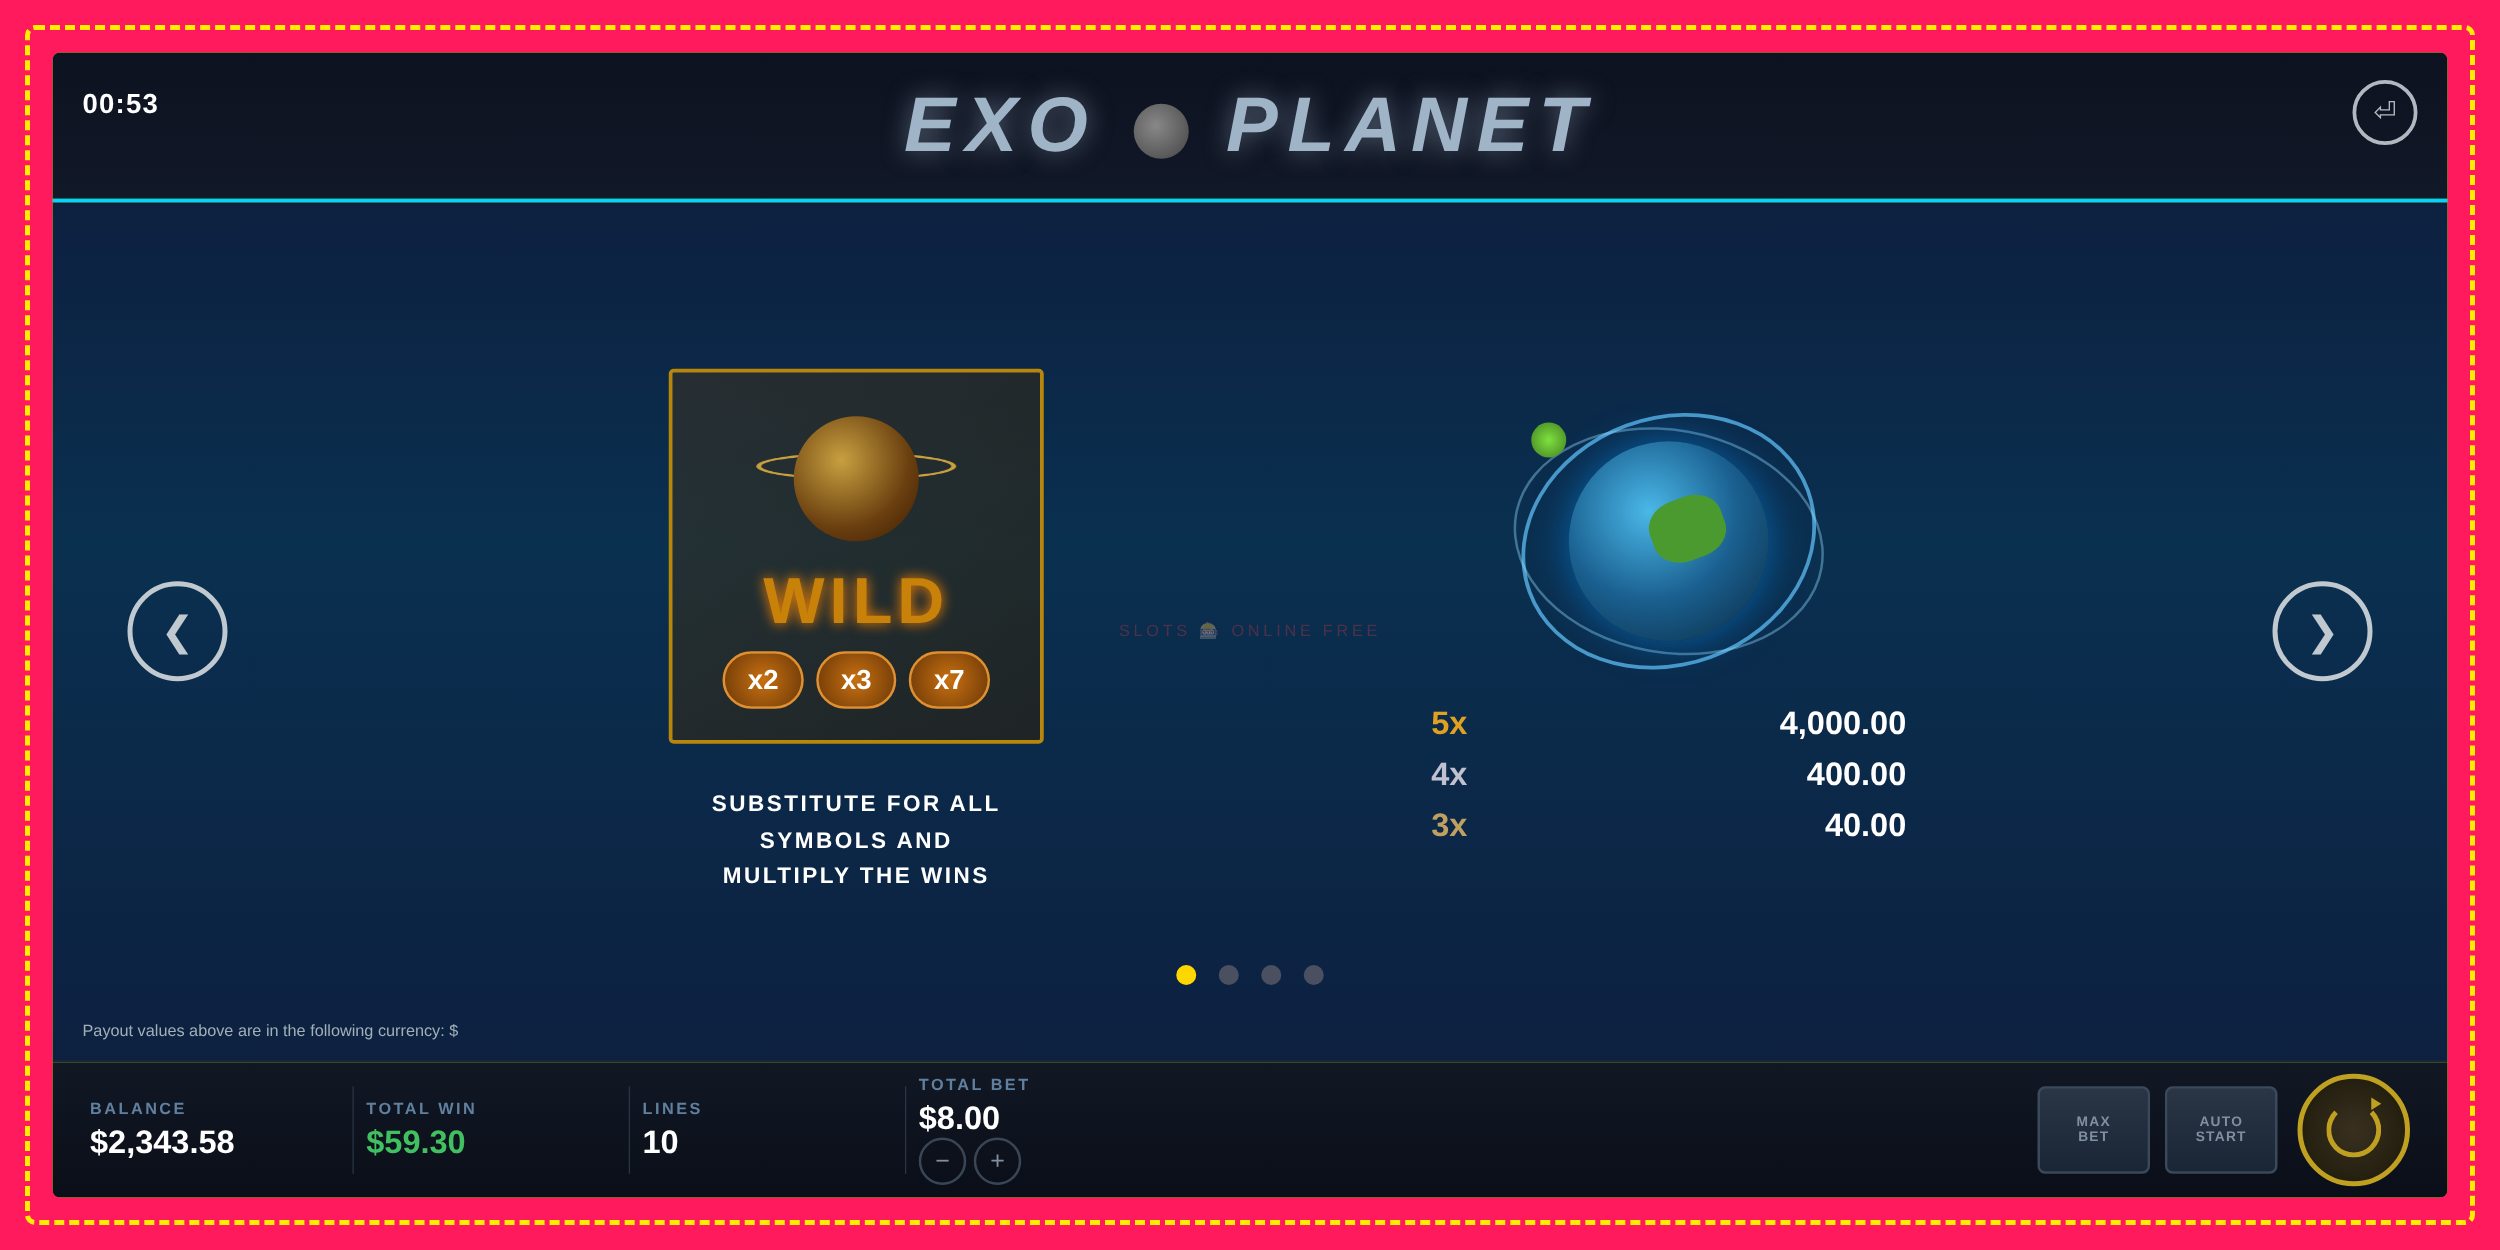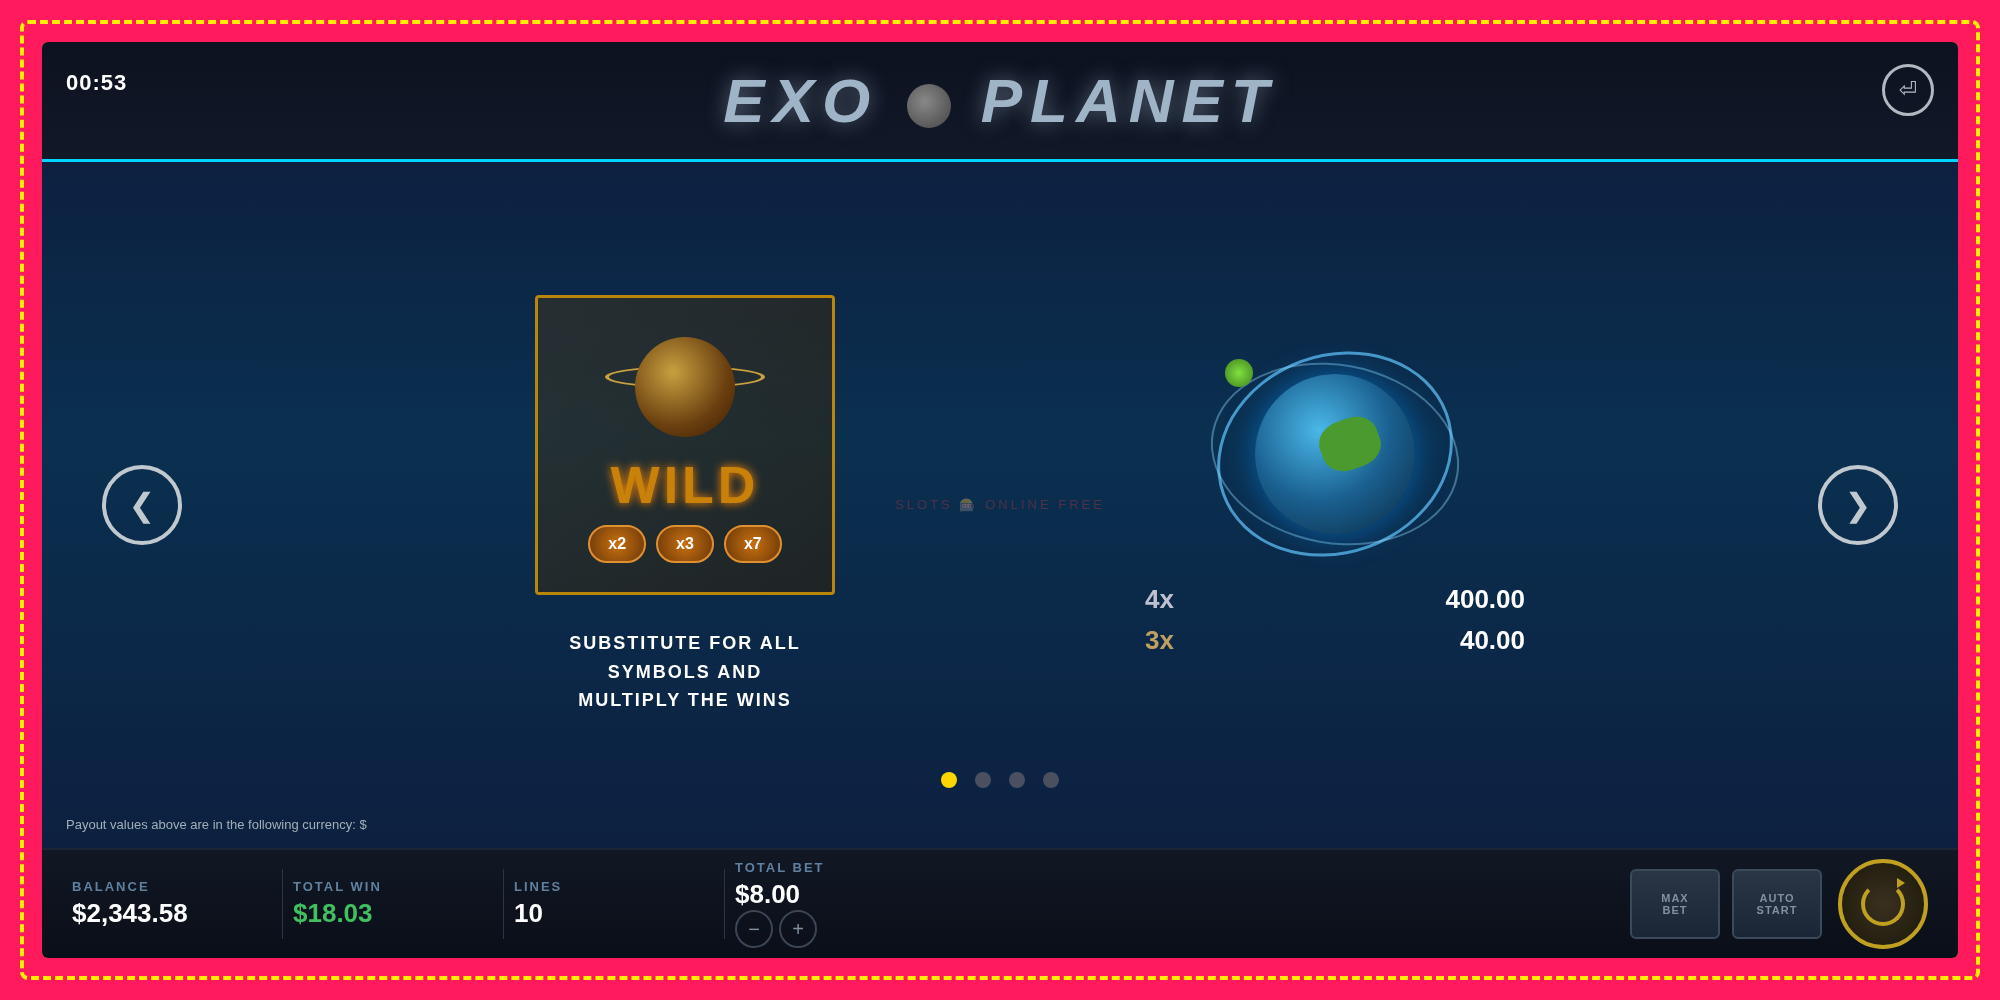--- a/index.html
+++ b/index.html
@@ -175,21 +175,21 @@
     .multipliers {
       display: flex;
       gap: 10px;
     }
     .mult-badge {
       background: radial-gradient(circle, #c87010, #6b3808);
       border: 2px solid #e09030;
       border-radius: 30px;
       padding: 8px 18px;
       color: #ffffff;
-      font-size: 16px;
+      font-size: 22px;
       font-weight: bold;
     }
     .wild-description {
       text-align: center;
       color: #ffffff;
       font-size: 18px;
       font-weight: bold;
       letter-spacing: 2px;
       line-height: 1.6;
       margin-top: 16px;
@@ -472,20 +472,24 @@
             <div class="earth-ring1"></div>
             <div class="earth-ring2"></div>
             <div class="earth-body">
               <div class="earth-continent"></div>
             </div>
             <div class="small-moon"></div>
           </div>
 
           <div class="payout-table">
             <div class="payout-row">
+              <span class="payout-mult gold">5x</span>
+              <span class="payout-value">4,000.00</span>
+            </div>
+            <div class="payout-row">
               <span class="payout-mult silver">4x</span>
               <span class="payout-value">400.00</span>
             </div>
             <div class="payout-row">
               <span class="payout-mult bronze">3x</span>
               <span class="payout-value">40.00</span>
             </div>
           </div>
         </div>
 
@@ -510,21 +514,21 @@
 
       <div class="stat-group">
         <span class="stat-label">BALANCE</span>
         <span class="stat-value">$2,343.58</span>
       </div>
 
       <div class="divider-v"></div>
 
       <div class="stat-group">
         <span class="stat-label">TOTAL WIN</span>
-        <span class="stat-value green">$18.03</span>
+        <span class="stat-value green">$59.30</span>
       </div>
 
       <div class="divider-v"></div>
 
       <div class="stat-group">
         <span class="stat-label">LINES</span>
         <span class="stat-value">10</span>
       </div>
 
       <div class="divider-v"></div>

